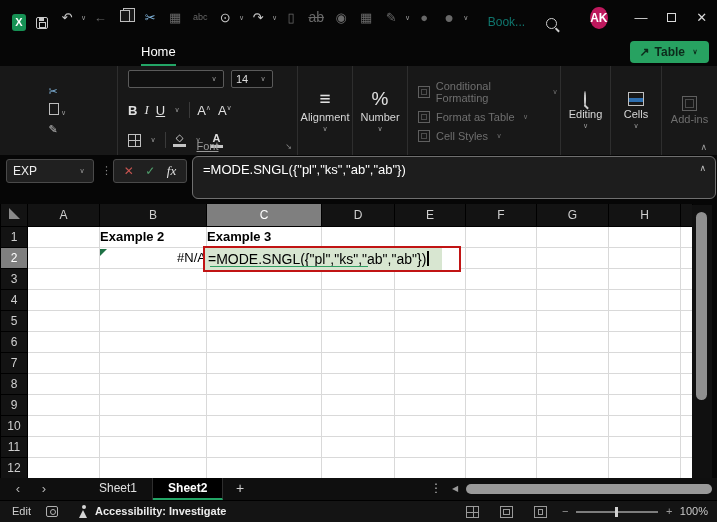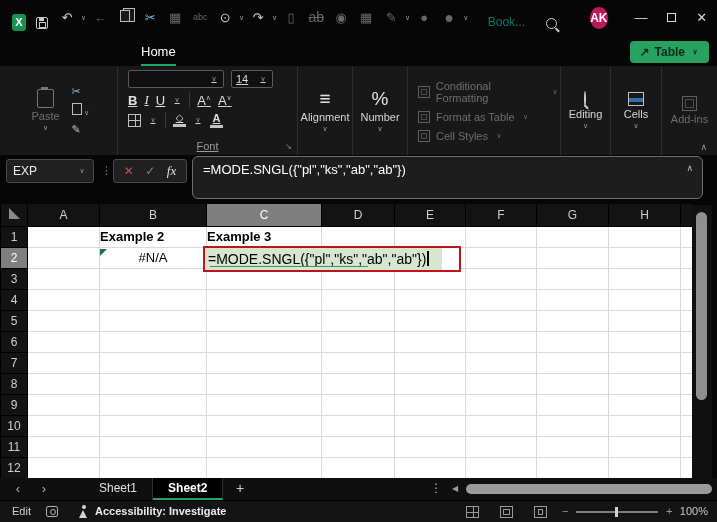--- a/index.html
+++ b/index.html
@@ -46,21 +46,21 @@
   .vbtn.dim .lbl { color:#6f6f6f; }
   .clipboard { width:118px; gap:6px; }
   .clipb { width:17px; height:19px; border:1.5px solid #777; border-radius:2px; position:relative; }
   .clipb::before { content:""; position:absolute; top:-3px; left:3px; width:7px; height:3px; background:#777; }
   .mini-col { display:flex; flex-direction:column; gap:5px; align-items:flex-start; }
   .mini-ico { font-size:11px; color:#bdbdbd; }
   .copy-ico { width:10px; height:12px; border:1px solid #bdbdbd; position:relative; background:#181818; }
   .copy-ico::before { content:""; position:absolute; top:-3px; left:2px; width:10px; height:12px;
     border:1px solid #bdbdbd; background:#181818; z-index:-1; }
   .fontg { width:180px; }
-  .font-inner { display:flex; flex-direction:column; gap:4px; width:100%; padding:4px 10px 0; height:100%;text-decoration:underline; }
+  .font-inner { display:flex; flex-direction:column; gap:14px; width:100%; padding:4px 10px 0; height:100%; }
   .combo { background:#101010; border:1px solid #5a5a5a; border-radius:2px; height:18px;
     display:flex; align-items:center; justify-content:space-between; padding:0 4px; font-size:11px; color:#ddd; }
   .row-f { display:flex; align-items:center; gap:7px; }
   .bi { font-size:13px; color:#e0e0e0; }
   .b { font-weight:bold; } .i { font-style:italic; font-family:"Liberation Serif",serif; }
   .u { text-decoration:underline; }
   .sup { font-size:7px; vertical-align:super; color:#bbb; }
   .vdiv { width:1px; height:16px; background:#3a3a3a; }
   .grid-ico { width:13px; height:13px; border:1px solid #c0c0c0; position:relative; }
   .grid-ico::before { content:""; position:absolute; left:50%; top:0; bottom:0; width:1px; background:#c0c0c0; }
@@ -73,21 +73,21 @@
   .bigico { font-size:19px; color:#e0e0e0; line-height:20px; }
   .styles { width:153px; flex-direction:column; align-items:flex-start; justify-content:center; gap:7px; padding-left:10px; display:flex; }
   .style-row { display:flex; align-items:center; gap:6px; font-size:11px; color:#6f6f6f; }
   .sq-ico { width:12px; height:12px; border:1px solid #5f5f5f; position:relative; }
   .sq-ico::after { content:""; position:absolute; inset:2px; border:1px solid #4c4c4c; }
   .g51 { width:51px; } .g50 { width:50px; } .g55b { flex:1; }
   .cells-ico { width:16px; height:14px; border:1px solid #c0c0c0; position:relative; }
   .cells-ico::after { content:""; position:absolute; left:0; right:0; top:5px; height:4px; background:#2e6fb0; }
   .collapse { position:absolute; right:10px; bottom:3px; color:#9a9a9a; font-size:9px; }
   
-  .fbar { position:absolute; top:156px; left:0; right:13px; height:46px; }
+  .fbar { position:absolute; top:156px; left:0; right:0; height:46px; }
   .namebox { position:absolute; left:6px; top:3px; width:88px; height:24px; background:#202020;
     border:1px solid #4a4a4a; border-radius:3px; display:flex; align-items:center;
     justify-content:space-between; padding:0 6px; font-size:12px; color:#eee; }
   .fdots { position:absolute; left:101px; top:8px; color:#8a8a8a; font-size:11px; }
   .fxbox { position:absolute; left:113px; top:3px; width:74px; height:24px; background:#202020;
     border:1px solid #4a4a4a; border-radius:3px; display:flex; align-items:center;
     justify-content:space-around; padding:0 4px; }
   .fx-cancel { color:#c75450; font-size:12px; }
   .fx-enter  { color:#4f9e6b; font-size:12px; }
   .fx-fx { color:#e0e0e0; font-style:italic; font-family:"Liberation Serif",serif; font-size:13px; }
@@ -97,21 +97,21 @@
   
   .gridwrap { position:absolute; top:204px; left:0; width:692px; height:274px; background:#fff; }
   table.sheet { border-collapse:collapse; table-layout:fixed; width:692px; }
   table.sheet th, table.sheet td { padding:0; overflow:hidden; white-space:nowrap; }
   .ch th { height:22px; background:#131313; color:#cfcfcf; font-weight:normal; font-size:12px;
     border:1px solid #000; border-top:none; }
   th.rh { background:#131313; color:#cfcfcf; font-weight:normal; font-size:12px; border:1px solid #000; text-align:center; }
   th.sel { background:#7f7f7f; color:#fff; }
   table.sheet td { height:21px; background:#fff; border:1px solid #d9d9d9; color:#000; font-size:13px; }
   td.fill-orange { background:var(--orange); font-weight:bold; padding-left:4px; }
-  td.fill-green  { background:var(--green); text-align:center; }
+  td.fill-green  { background:var(--green); text-align:right; }
   .overlays { position:absolute; inset:0; pointer-events:none; }
   .err-tri { position:absolute; left:100px; top:45px; width:0; height:0;
     border-top:7px solid #1E7145; border-right:7px solid transparent; }
   .editbox { position:absolute; left:203px; top:42px; width:258px; height:26px;
     border:2px solid var(--red); background:#fff; pointer-events:auto; }
   .editbox .fillg { position:absolute; left:0; top:0; bottom:0; width:237px; background:var(--green); }
   .editbox .ftext { position:absolute; left:3px; top:1px; font-size:14px; color:#000; line-height:20px; }
   .caret { display:inline-block; width:1.5px; height:15px; background:#000; vertical-align:-2px; margin-left:1px; }
   .fml-underline { position:absolute; left:5px; bottom:3px; width:158px; height:0; border-bottom:1.5px solid #2F9E63; }
   .vscroll { position:absolute; left:692px; top:205px; width:20px; height:273px; background:#101010; }
@@ -193,25 +193,20 @@
   <span class="home-tab">Home</span>
   <button class="share-btn">
     <span>↗</span>
     <span>Table</span>
     <span class="chev" style="color:#0c2b1b">∨</span>
   </button>
 </div>
 
 <div class="ribbon">
   <div class="rgroup clipboard">
-    <div class="vbtn dim">
-      <div class="clipb"></div>
-      <span class="lbl">Paste</span>
-      <span class="chev">∨</span>
-    </div>
     <div class="mini-col">
       <span class="mini-ico" style="color:#7fb2d9">✂</span>
       <span><span class="copy-ico" style="display:inline-block"></span><span class="chev">∨</span></span>
       <span class="mini-ico">✎</span>
     </div>
   </div>
 
   <div class="rgroup fontg">
     <div class="font-inner">
       <div class="row-f">

